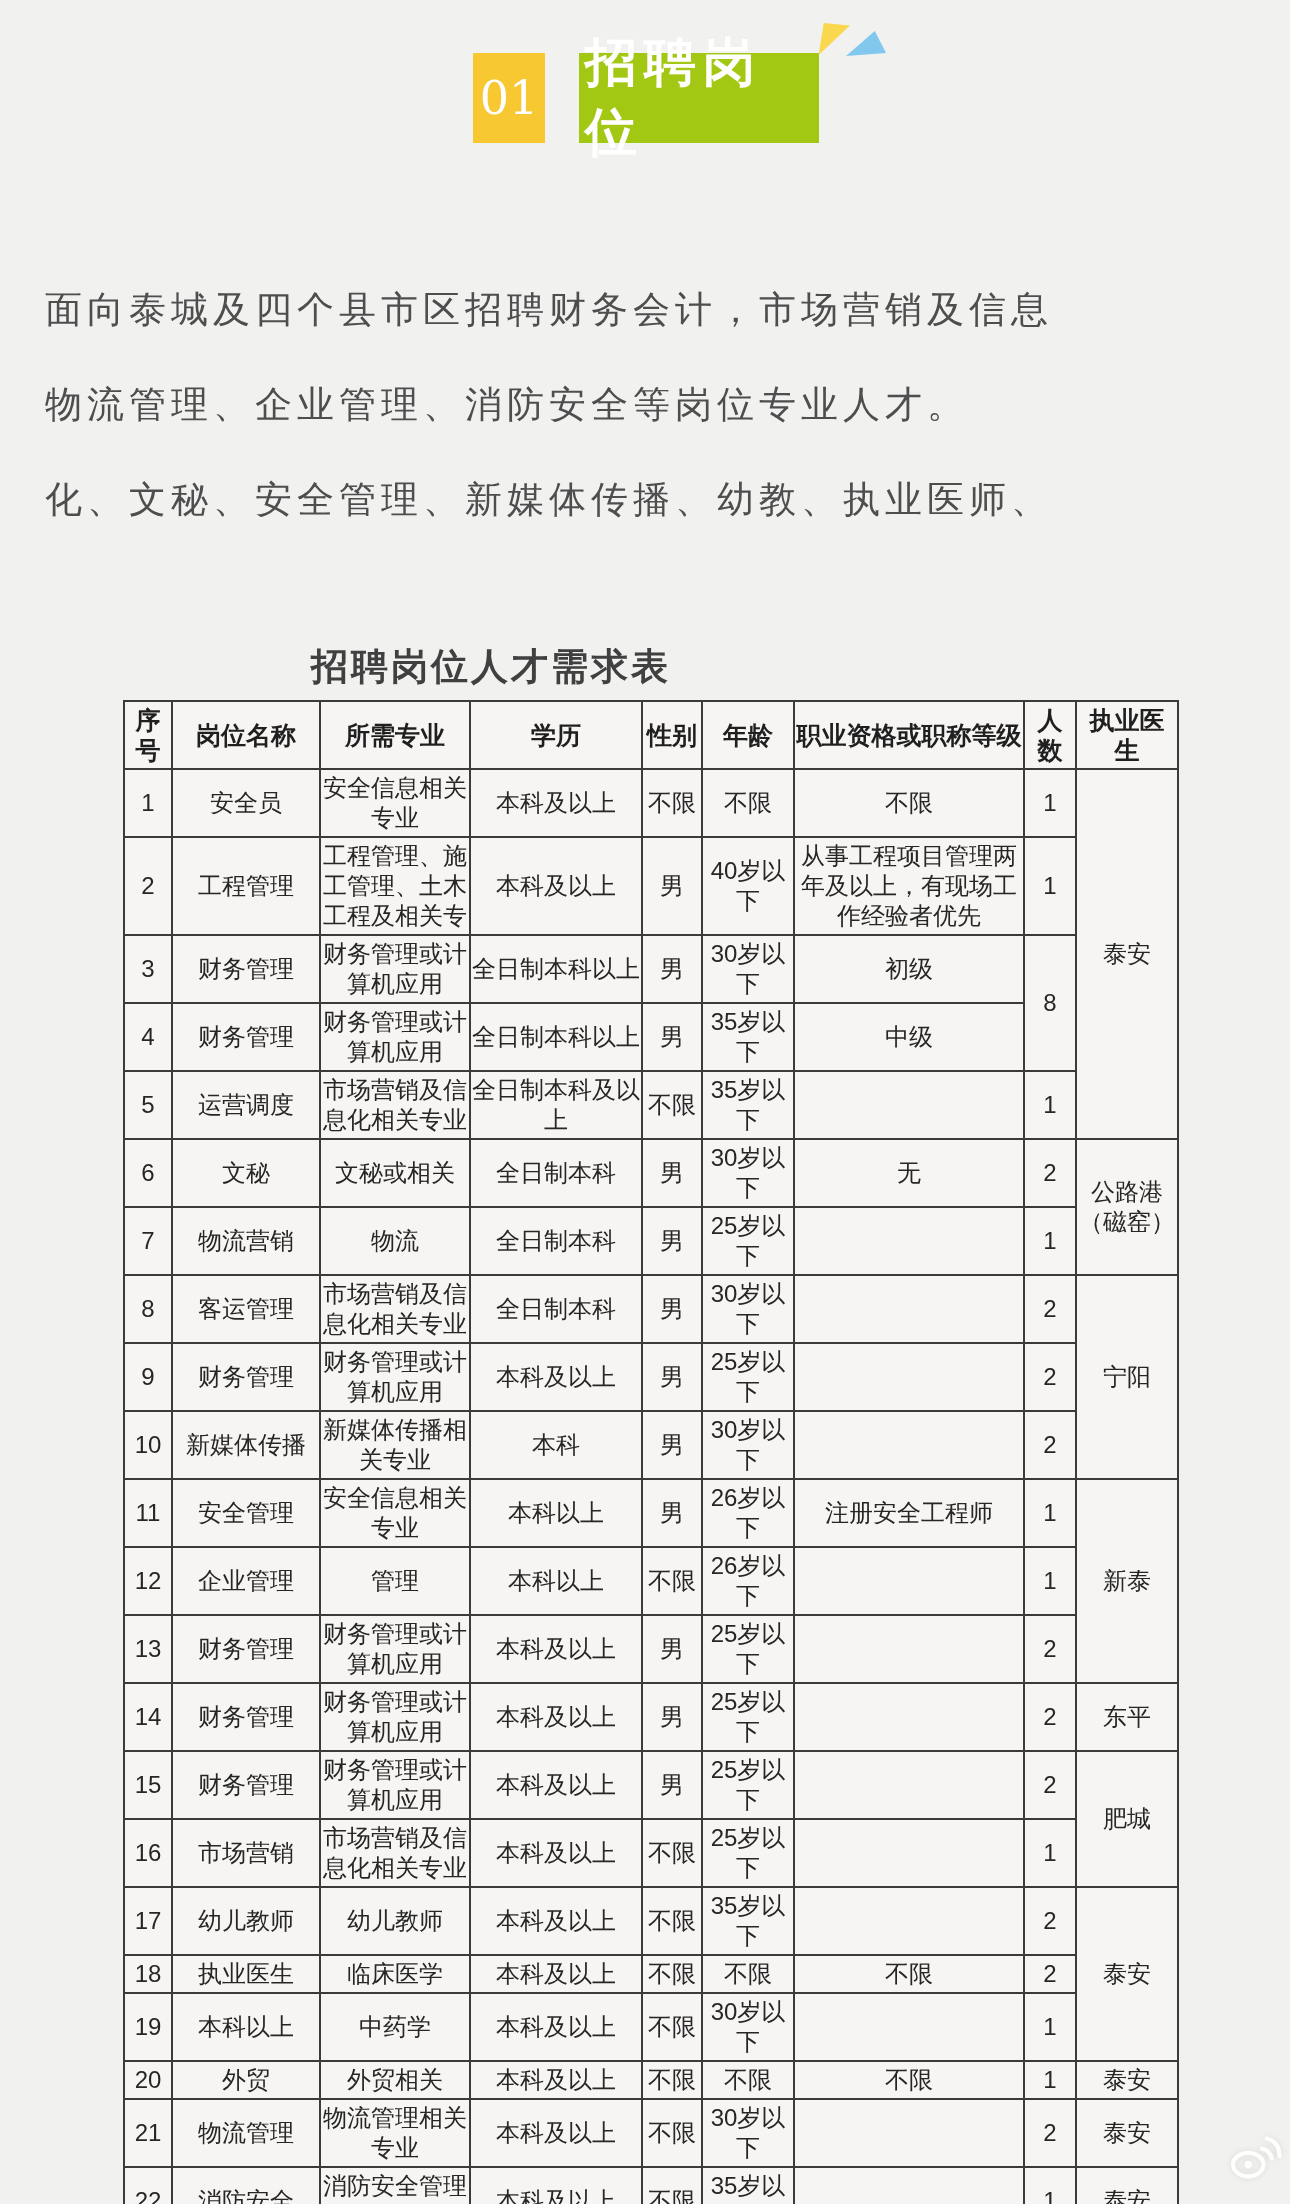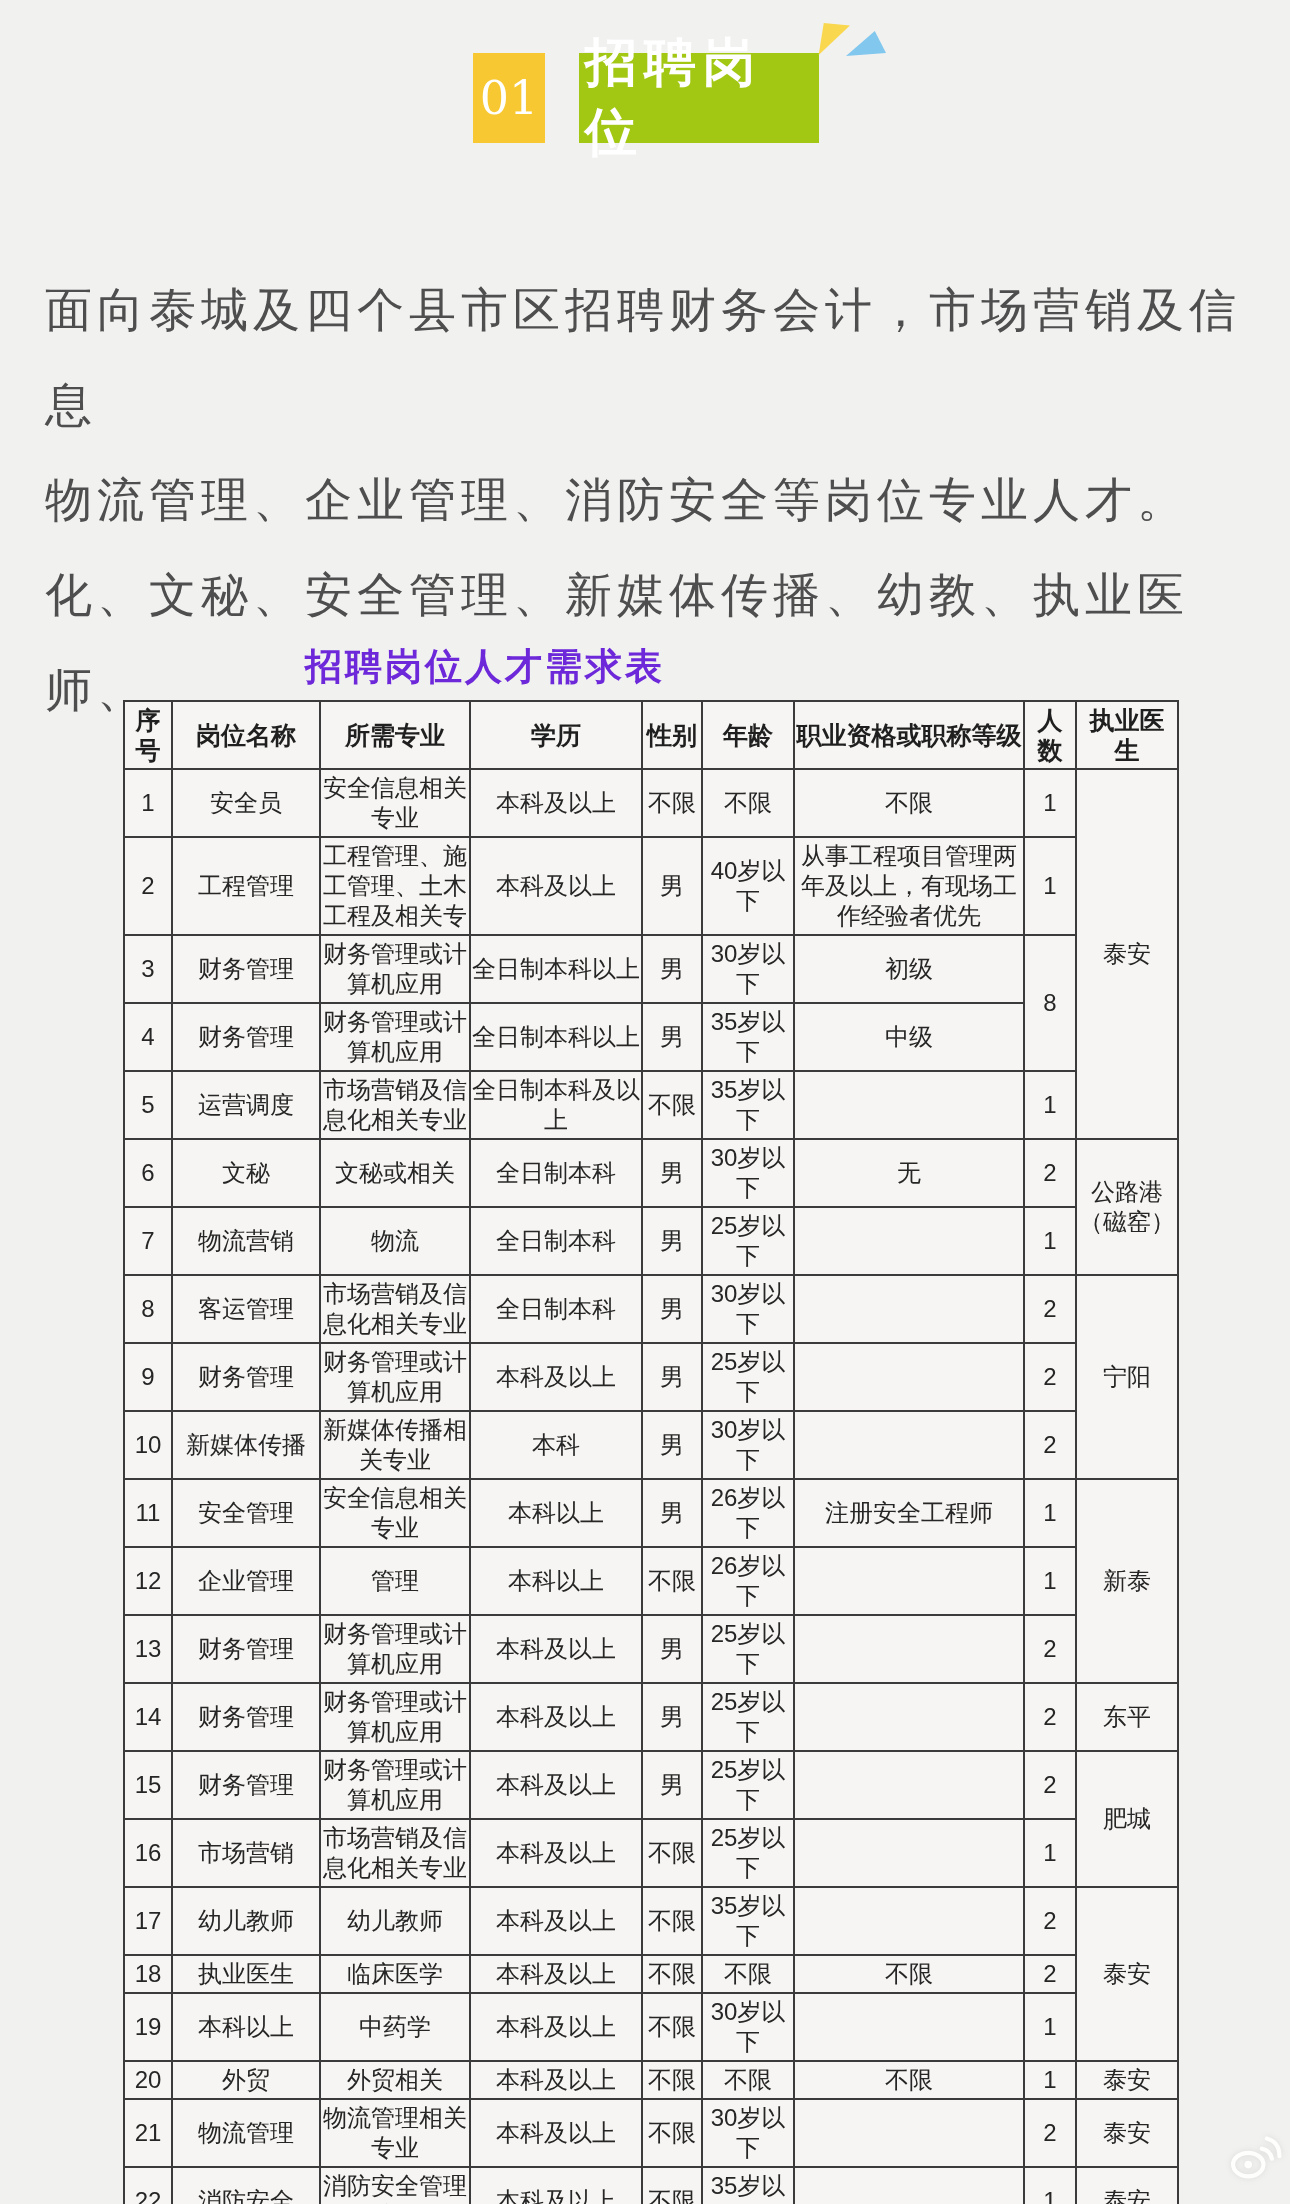--- a/index.html
+++ b/index.html
@@ -26,26 +26,26 @@
     position:absolute;left:345px;top:-30px;width:32px;height:32px;
     clip-path:polygon(18% 0, 100% 8%, 2% 100%);
   }
   .tri-blue{
     position:absolute;left:373px;top:-22px;width:40px;height:25px;
     clip-path:polygon(0 100%, 100% 88%, 72% 0);
   }
   
   .intro{
     position:absolute;left:45px;top:262px;width:1210px;
-    font-size:47px;line-height:95px;letter-spacing:5px;color:#4e4e4e;
+    font-size:37px;line-height:95px;letter-spacing:5px;color:#4e4e4e;
   }
   
   .tbl-title{
-    position:absolute;left:0;top:642px;width:970px;text-align:center;
-    font-size:37px;font-weight:700;letter-spacing:3px;color:#6d28d9;
+    position:absolute;left:6px;top:642px;width:970px;text-align:center;
+    font-size:37px;font-weight:700;letter-spacing:3px;color:#404040;
   }
   table.req{
     position:absolute;left:123px;top:700px;width:1054px;
     border-collapse:collapse;table-layout:fixed;
     background:#f6f5f3;
   }
   table.req th, table.req td{
     border:2px solid #3b3b3b;
     text-align:center;vertical-align:middle;
     font-size:24px;line-height:30px;

